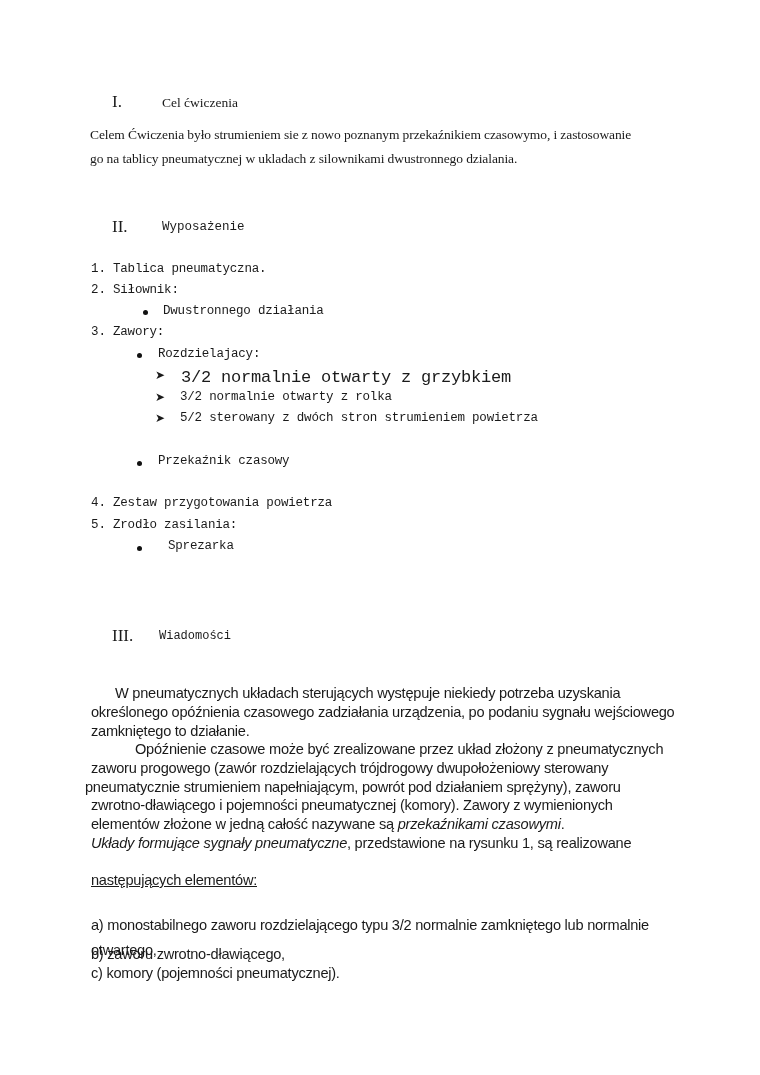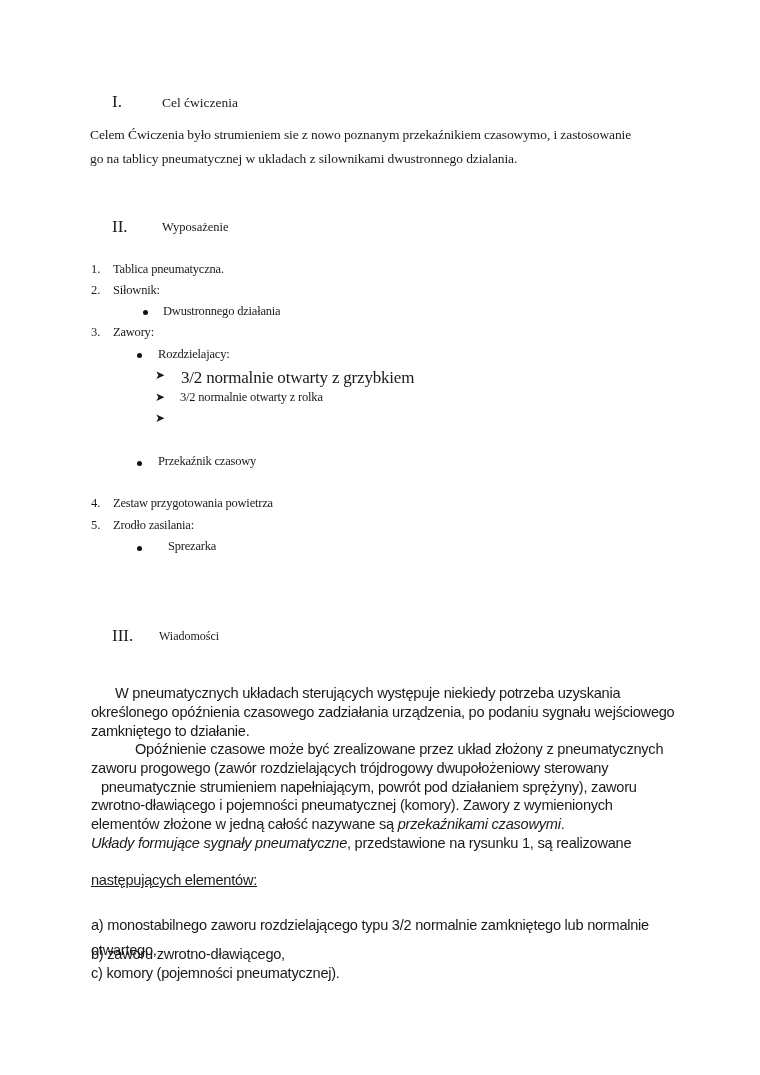--- a/index.html
+++ b/index.html
@@ -16,21 +16,21 @@
     }
     .page {
       position: absolute;
       left: 0; top: 0;
       width: 760px;
       height: 1075px;
       background: #ffffff;
     }
     .abs { position: absolute; white-space: nowrap; }
     .serif { font-family: "Liberation Serif", serif; }
-    .serif2 { font-family: Liberation Serif, serif; }
+    .serif2 { font-family: Liberation Mono, monospace; }
     .sans { font-family: "Liberation Sans", sans-serif; }
 
     
     .h-num { font-size: 17px; }
     .h-title { font-size: 13.5px; }
 
     
     .p1 { font-size: 13.5px; letter-spacing: -0.1px; }
 
     
@@ -76,41 +76,42 @@
   <span class="bullet" style="left:137px; top:353px;"></span>
   <div class="abs serif2 li" style="left:158px; top:347px; font-size:12.5px;">Rozdzielajacy:</div>
 
   <span class="abs arrow sans" style="left:155px; top:368px;">➤</span>
   <div class="abs serif2 li" style="left:181px; top:368px; font-size:17px;"> 3/2 normalnie otwarty z grzybkiem</div>
 
   <span class="abs arrow sans" style="left:155px; top:390px;">➤</span>
   <div class="abs serif2 li" style="left:180px; top:390px; font-size:12.5px;">3/2 normalnie otwarty z rolka</div>
 
   <span class="abs arrow sans" style="left:155px; top:411px;">➤</span>
+  <div class="abs serif2 li" style="left:180px; top:411px; font-size:12.5px;">5/2 sterowany z dwóch stron strumieniem powietrza</div>
 
   <span class="bullet" style="left:137px; top:461px;"></span>
   <div class="abs serif2 li" style="left:158px; top:454px; font-size:12.5px;">Przekaźnik czasowy</div>
 
   <div class="abs serif2 li-num" style="left:91px; top:496px; font-size:12.5px;">4.</div>
   <div class="abs serif2 li" style="left:113px; top:496px; font-size:12.5px;">Zestaw przygotowania powietrza</div>
 
   <div class="abs serif2 li-num" style="left:91px; top:518px; font-size:12.5px;">5.</div>
   <div class="abs serif2 li" style="left:113px; top:518px; font-size:12.5px;">Zrodło zasilania:</div>
   <span class="bullet" style="left:137px; top:546px;"></span>
   <div class="abs serif2 li" style="left:168px; top:539px; font-size:12.5px;">Sprezarka</div>
 
   <div class="abs serif h-num" style="left:112px; top:626px;">III.</div>
   <div class="abs serif2 h-title" style="left:159px; top:629px; font-size:12px;">Wiadomości</div>
 
   <div class="abs sans body3" style="left:115px; top:685px;">W pneumatycznych układach sterujących występuje niekiedy potrzeba uzyskania</div>
   <div class="abs sans body3" style="left:91px; top:704px;">określonego opóźnienia czasowego zadziałania urządzenia, po podaniu sygnału wejściowego</div>
   <div class="abs sans body3" style="left:91px; top:723px;">zamkniętego to działanie.</div>
   <div class="abs sans body3" style="left:135px; top:741px;">Opóźnienie czasowe może być zrealizowane przez układ złożony z pneumatycznych</div>
   <div class="abs sans body3" style="left:91px; top:760px;">zaworu progowego (zawór rozdzielających trójdrogowy dwupołożeniowy sterowany</div>
-  <div class="abs sans body3" style="left:101px; top:779px;">pneumatycznie strumieniem napełniającym, powrót pod działaniem sprężyny), zaworu</div>
+  <div class="abs sans body3" style="left:85px; top:779px;">pneumatycznie strumieniem napełniającym, powrót pod działaniem sprężyny), zaworu</div>
   <div class="abs sans body3" style="left:91px; top:797px;">zwrotno-dławiącego i pojemności pneumatycznej (komory). Zawory z wymienionych</div>
 
   <div class="abs sans body3" style="left:91px; top:816px;">
     <span>elementów złożone w jedną całość nazywane są </span><span class="italic">przekaźnikami czasowymi</span><span>.</span>
   </div>
 
   <div class="abs sans body3" style="left:91px; top:835px;">
     <span class="italic">Układy formujące sygnały pneumatyczne</span><span>, przedstawione na rysunku 1, są realizowane</span>
   </div>
 

